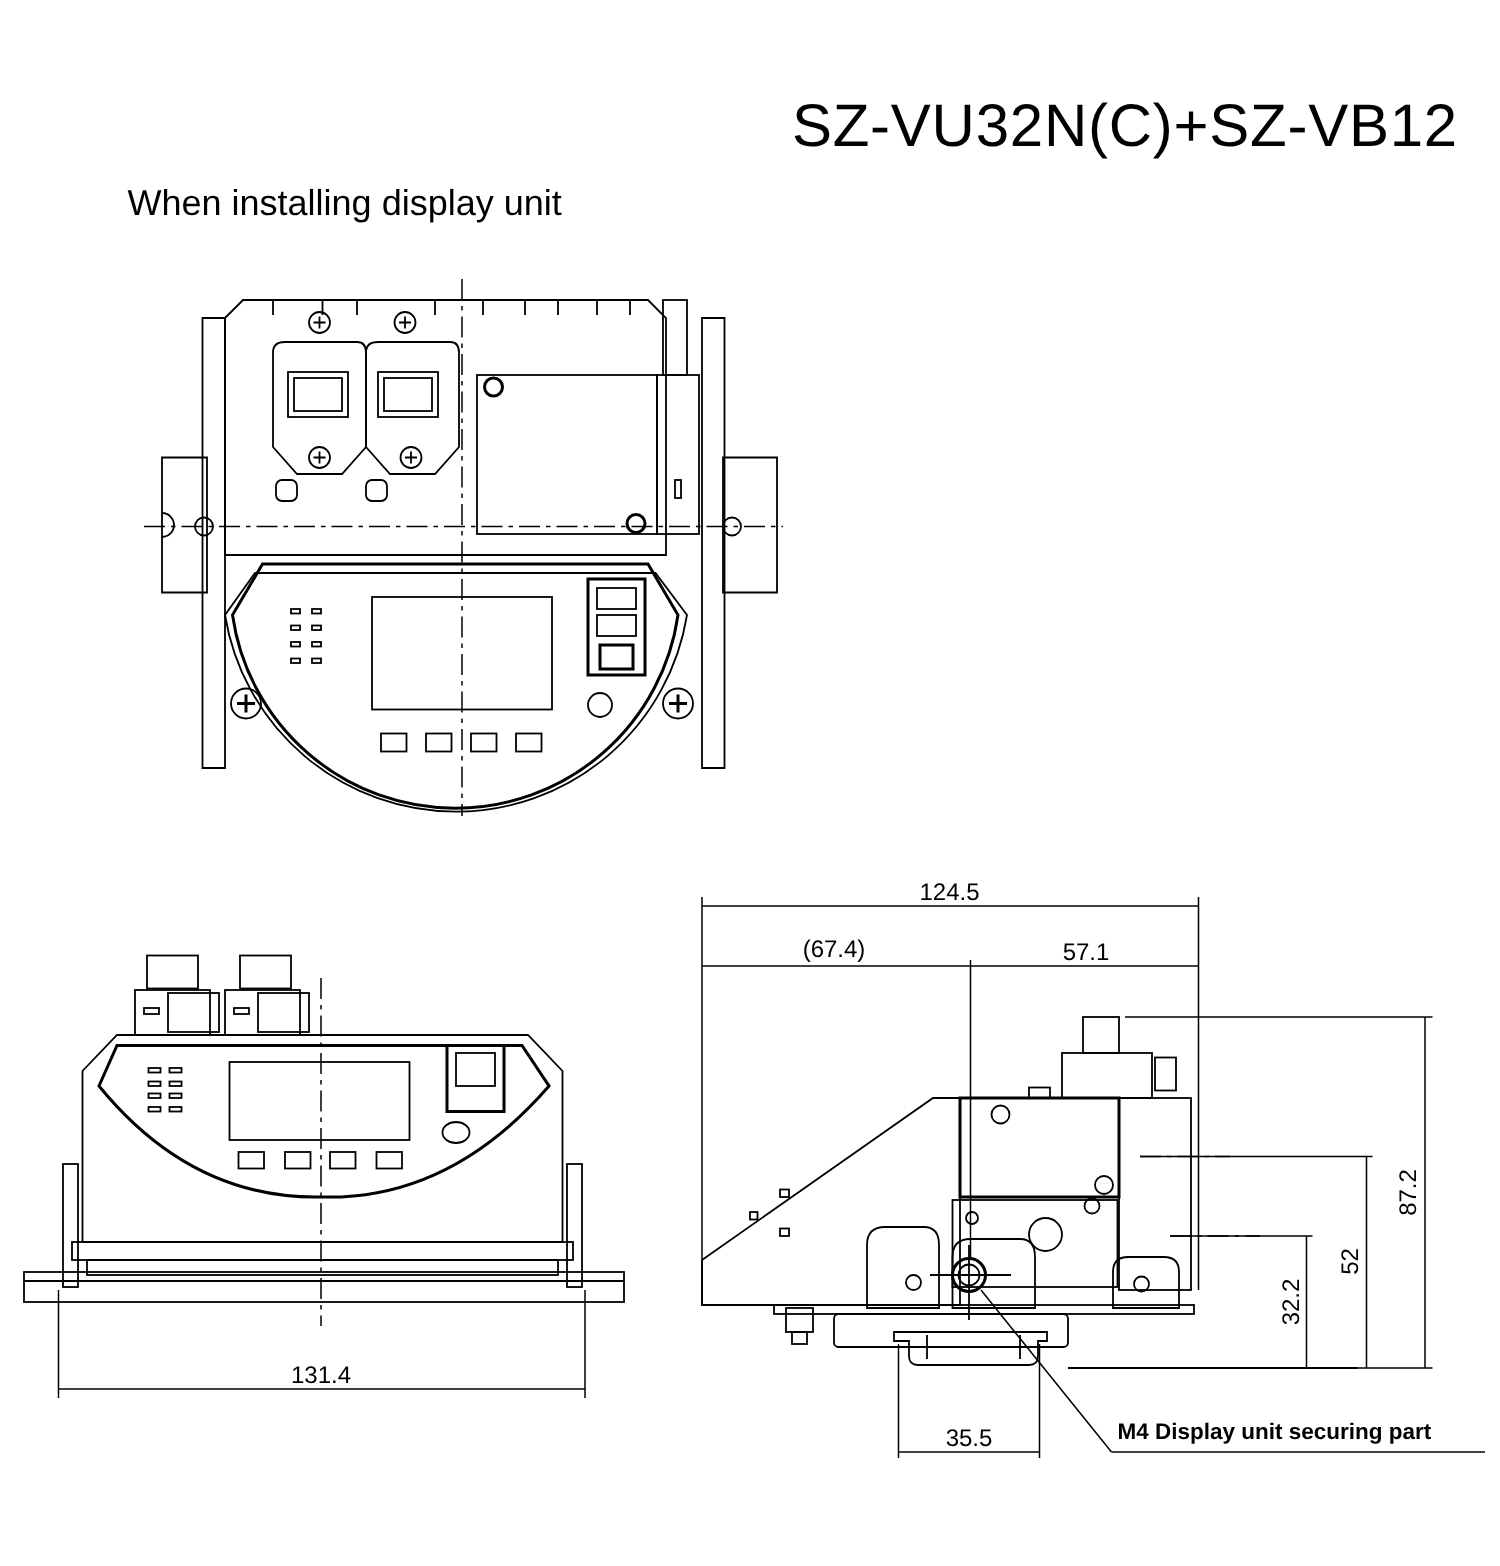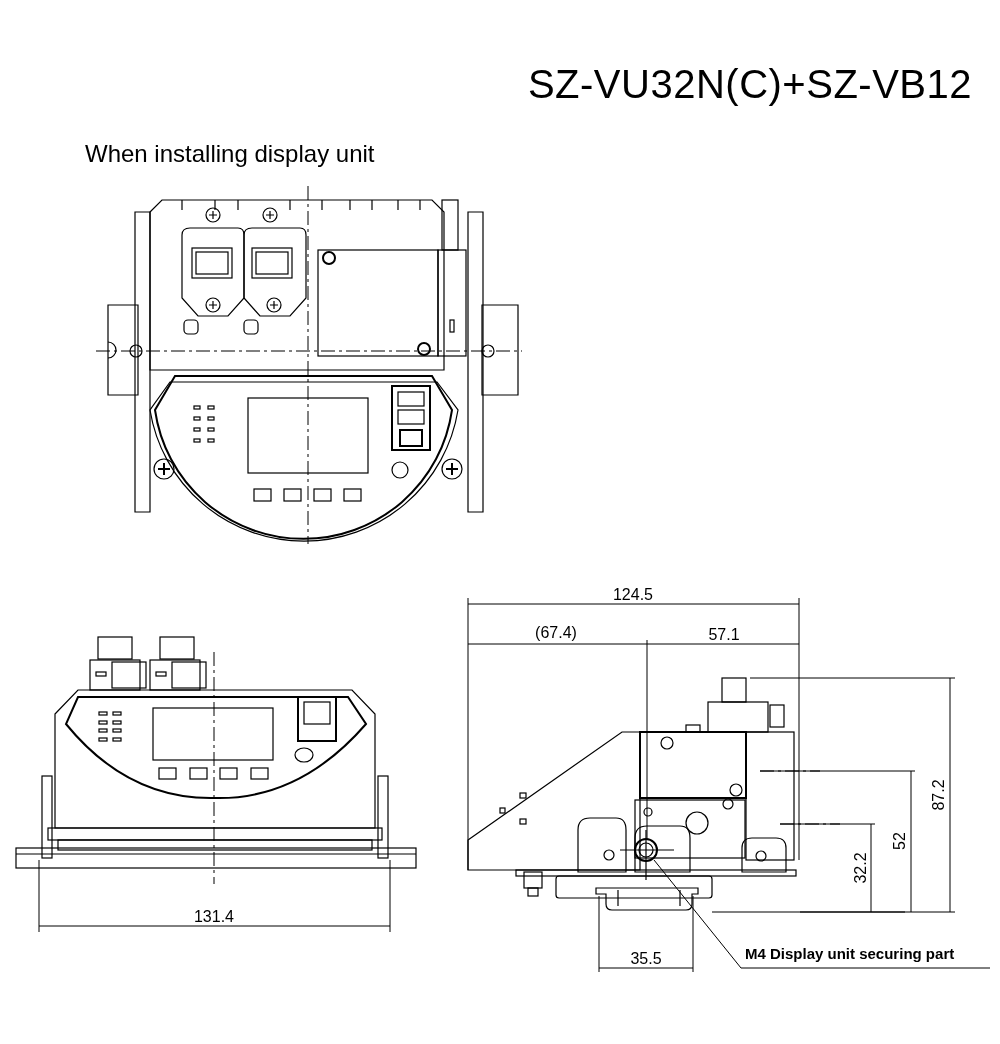--- a/index.html
+++ b/index.html
@@ -1,19 +1,19 @@
 <!DOCTYPE html>
 <html><head>
 <meta charset="utf-8">
 <style>
   html, body { margin: 0; padding: 0; background: #ffffff; }
   body { width: 1000px; height: 1044px; position: relative; overflow: hidden;
          font-family: "Liberation Sans", "DejaVu Sans", sans-serif; color: #000; }
   .title { position: absolute; top: 18px; right: 28px; font-size: 40px; letter-spacing: 0.5px; margin-top: 44px; }
-  .subtitle { position: absolute; top: 140px; left: 85px; font-size: 24px; }
+  .subtitle { position: absolute; top: 122px; left: 85px; font-size: 24px; }
   svg.drawing { position: absolute; left: 0; top: 0; }
   svg text { font-family: "Liberation Sans", "DejaVu Sans", sans-serif; fill: #000; }
   .ln { stroke: #000; stroke-width: 1.2; fill: none; }
   .thk { stroke: #000; stroke-width: 2; fill: none; }
   .ctr { stroke: #000; stroke-width: 1; fill: none; stroke-dasharray: 14 4 3 4; }
   .dim { stroke: #000; stroke-width: 1; fill: none; }
 </style>
 </head>
 <body>
 

